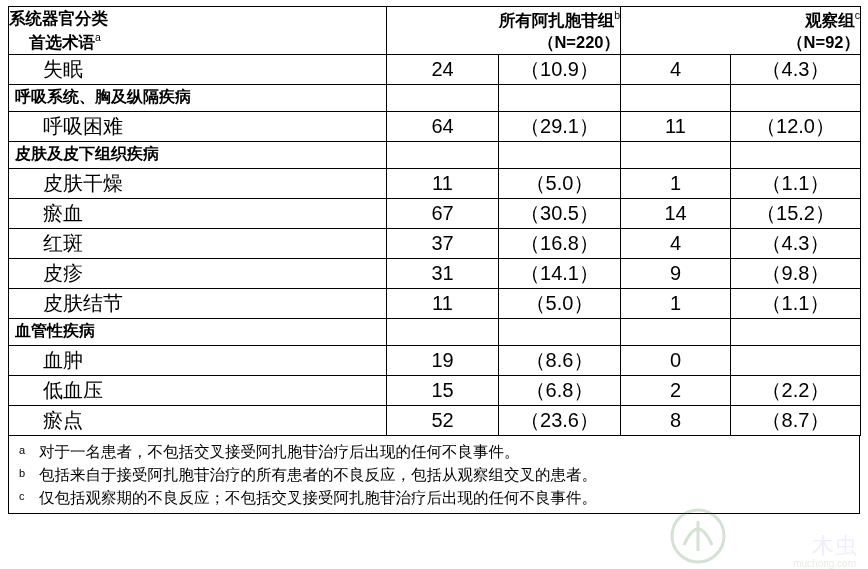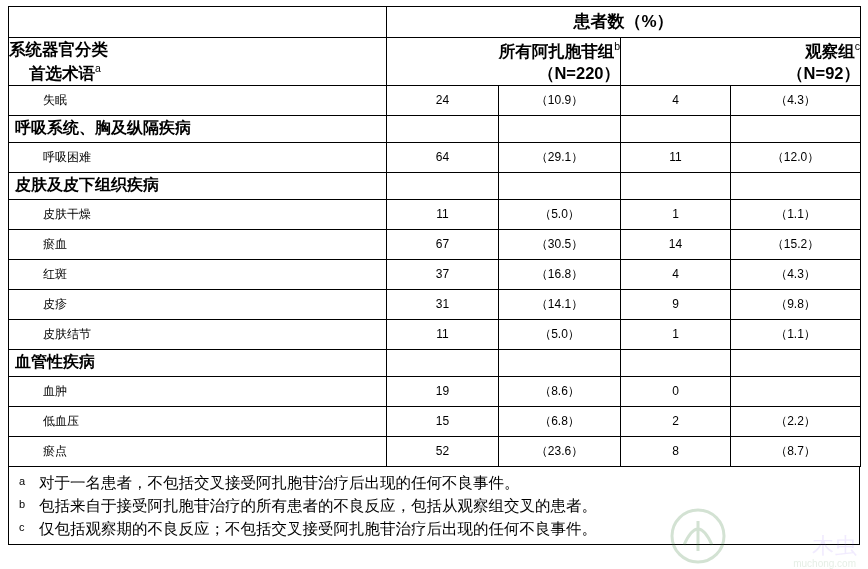--- a/index.html
+++ b/index.html
@@ -66,21 +66,21 @@
     vertical-align: super;
     font-weight: normal;
   }
   .row-soc td {
     font-size: 16px;
     font-weight: bold;
     height: 27px;
   }
   .row-soc .term { padding-left: 6px; }
   .row-term td {
-    font-size: 12px;
+    font-size: 20px;
     height: 30px;
   }
   .row-term .term { padding-left: 34px; }
   .num {
     text-align: center;
     font-size: 16px;
   }
   .pct {
     text-align: center;
     font-size: 16px;
@@ -140,24 +140,20 @@
 <div class="sheet">
   <table class="adverse">
     <colgroup>
       <col class="c-term">
       <col class="c-num1">
       <col class="c-pct1">
       <col class="c-num2">
       <col class="c-pct2">
     </colgroup>
     <thead>
-      <tr>
-        <td class="hdr-blank"></td>
-        <td class="hdr-span" colspan="4">患者数（%）</td>
-      </tr>
       <tr>
         <td class="hdr-left">
           <span>系统器官分类</span>
           <span class="line2"><span>首选术语</span><sup>a</sup></span>
         </td>
         <td class="hdr-group" colspan="2">
           <span>所有阿扎胞苷组</span><sup>b</sup><br>
           <span>（N=220）</span>
         </td>
         <td class="hdr-group" colspan="2">

